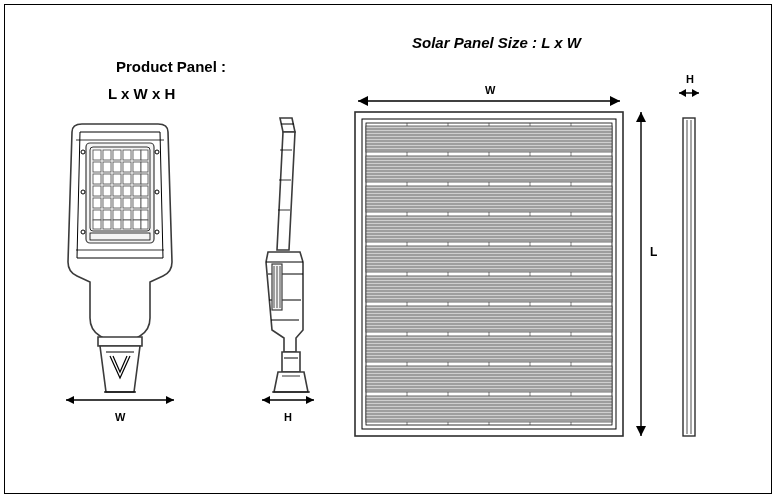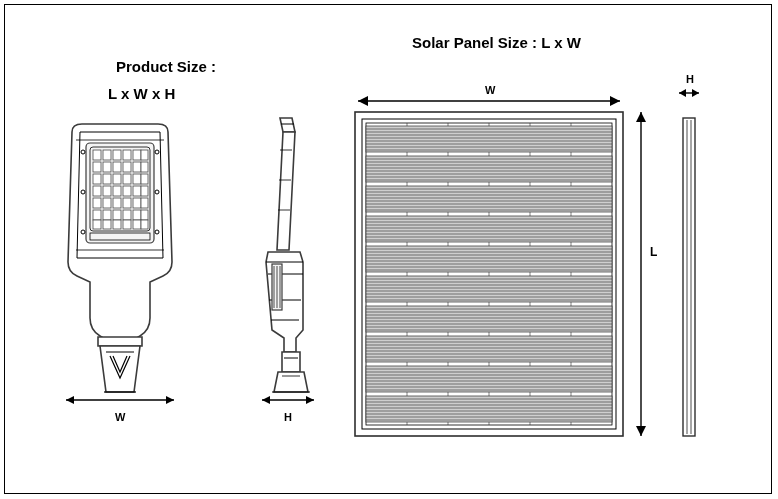--- a/index.html
+++ b/index.html
@@ -41,23 +41,23 @@
   .sidebar-panel{fill:#ffffff;stroke:#2e2e2e;stroke-width:1.4;}
   .arrow{stroke:#000;stroke-width:1.4;fill:none;}
 </style>
 </head>
 <body>
 
 <div id="page">
 
   <div id="frame"></div>
 
-  <div class="lbl" style="left:116px;top:58px;font-size:15px;">Product Size :</div>
+  <div class="lbl" style="left:116px;top:58px;font-size:15px;">Product Panel :</div>
   <div class="lbl" style="left:108px;top:85px;font-size:15px;">L x W x H</div>
-  <div class="lbl" style="left:412px;top:34px;font-size:15px;">Solar Panel Size : L x W</div>
+  <div class="lbl" style="left:412px;top:34px;font-size:15px;font-style:italic;">Solar Panel Size : L x W</div>
 
   <div class="dimlabel" style="left:115px;top:411px;">W</div>
   <div class="dimlabel" style="left:284px;top:411px;">H</div>
   <div class="dimlabel" style="left:485px;top:84px;">W</div>
   <div class="dimlabel" style="left:650px;top:245px;font-size:12px;">L</div>
   <div class="dimlabel" style="left:686px;top:73px;">H</div>
 
   <svg width="778" height="499">
 
     <g>

